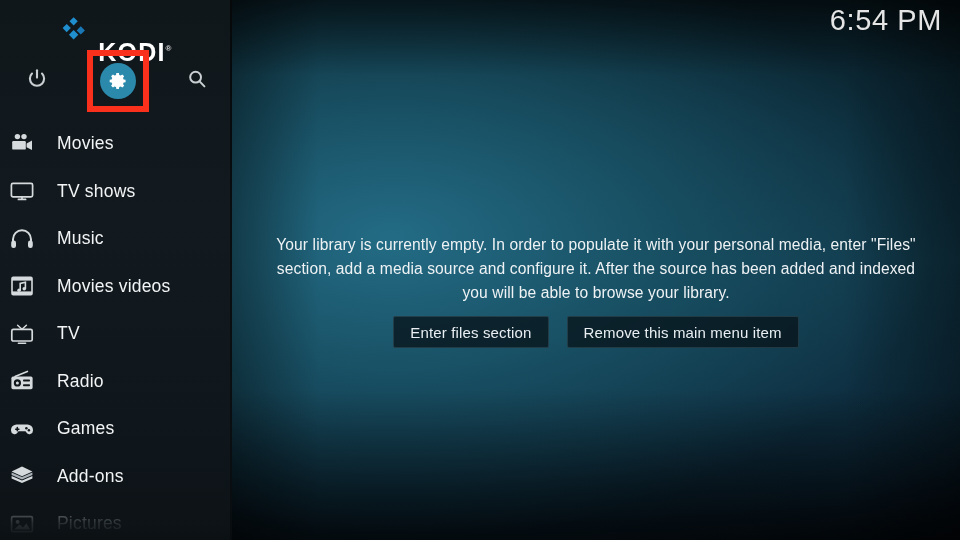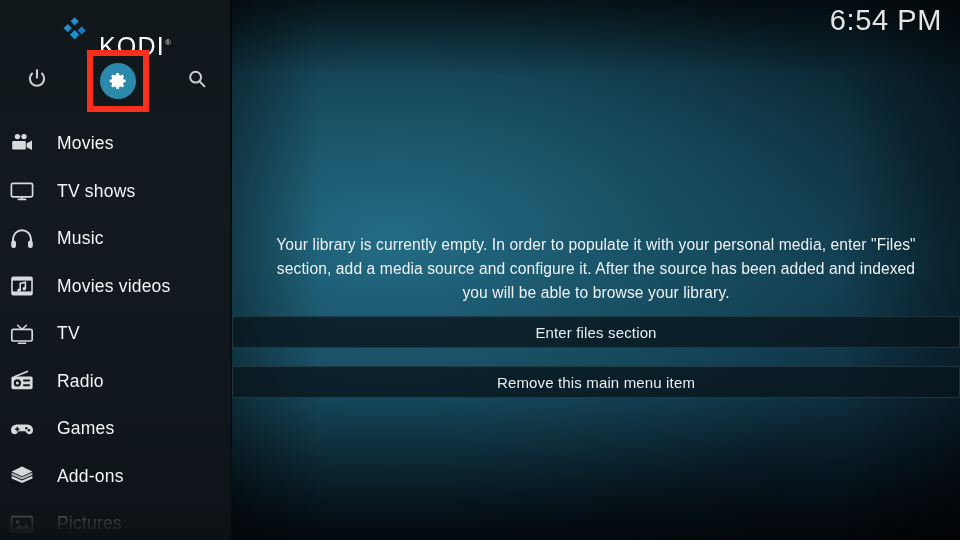--- a/index.html
+++ b/index.html
@@ -68,24 +68,24 @@
     display: flex;
     align-items: center;
     justify-content: center;
     gap: 9px;
   }
   .logo-mark { width: 30px; height: 30px; display: block; }
   .logo-text {
     color: #ffffff;
     font-size: 25px;
     letter-spacing: 1.2px;
-    font-weight: 400;
+    font-weight: 700;
     line-height: 1;
     position: relative;
-    top: 11px;
+    top: 17px;
     margin-top: 8px;
   }
   .logo-text .tm {
     font-size: 8px;
     vertical-align: super;
     opacity: 0.85;
   }
 
   
   .icon-row {
@@ -200,21 +200,20 @@
     letter-spacing: 0.1px;
   }
   .btn-row {
     position: absolute;
     left: 0;
     top: 316px;
     width: 728px;
     display: flex;
     justify-content: center;
     gap: 18px;
-    flex-direction: column;
   }
   .btn {
     height: 32px;
     display: flex;
     align-items: center;
     justify-content: center;
     padding: 0 16px;
     background: rgba(8,20,27,0.78);
     border: 1px solid rgba(120,160,175,0.22);
     border-radius: 2px;

